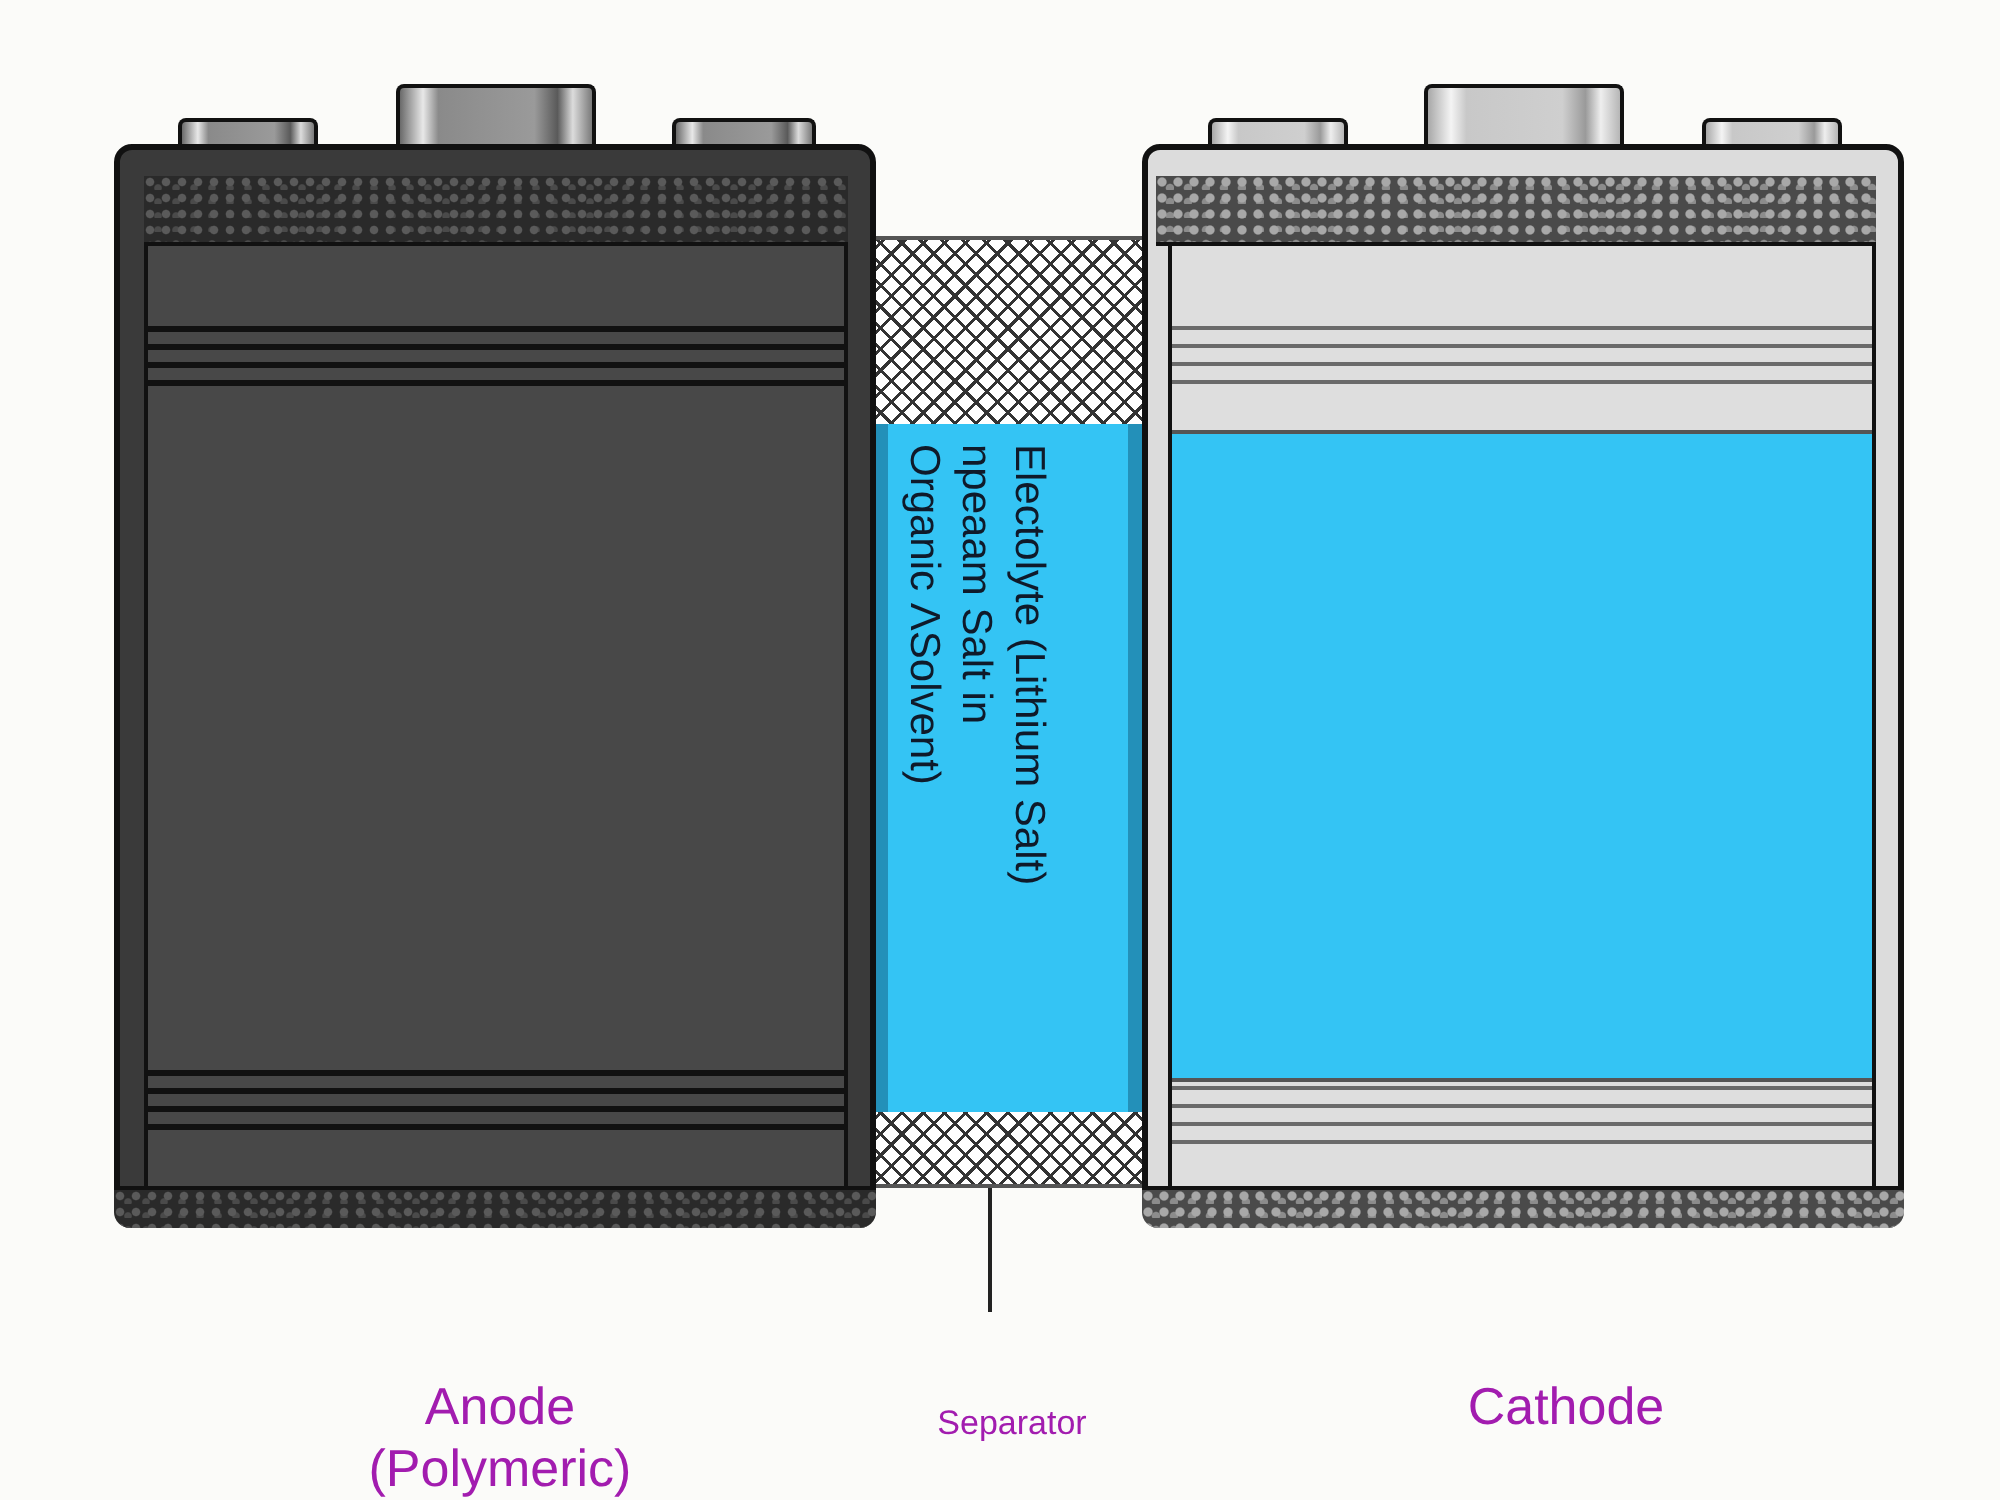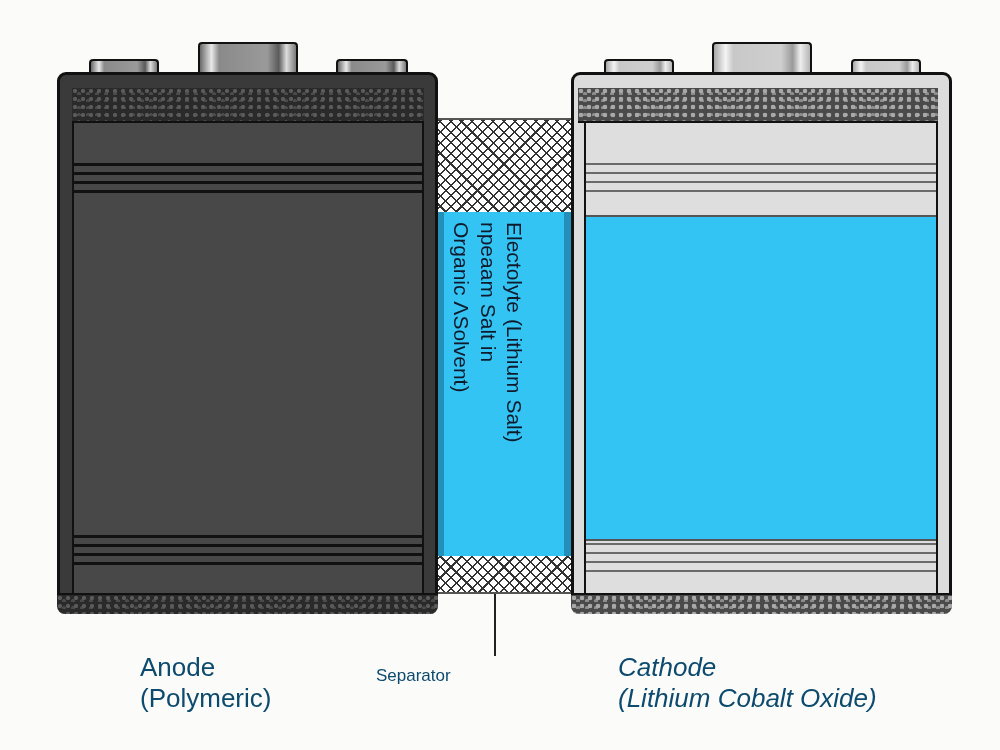--- a/index.html
+++ b/index.html
@@ -14,21 +14,21 @@
   .gravel-dark{background-color:#2a2a2a;background-image:radial-gradient(circle at 3px 3px,#5a5a5a 1.8px,transparent 2.4px),radial-gradient(circle at 7px 6px,#4a4a4a 1.6px,transparent 2.2px);background-size:8px 8px,9px 7px;}
   .gravel-light{background-color:#4a4a4a;background-image:radial-gradient(circle at 3px 3px,#a8a8a8 2px,transparent 2.6px),radial-gradient(circle at 7px 6px,#8c8c8c 1.8px,transparent 2.4px);background-size:8px 8px,9px 7px;}
   .mesh{background-color:#ffffff;background-image:
       repeating-linear-gradient(45deg,transparent 0 6px,#333 6px 7.5px),
       repeating-linear-gradient(-45deg,transparent 0 6px,#333 6px 7.5px);}
   .inner-dark{position:absolute;background:#484848;border:2px solid #111;box-sizing:border-box;}
   .inner-light{position:absolute;background:#dedede;border:2px solid #111;box-sizing:border-box;}
   .lines-dark div{height:3px;background:#111;margin-bottom:6px;}
   .lines-light div{height:2px;background:#6a6a6a;margin-bottom:7px;}
   .electrolyte{background:#34c4f4;}
-  .label{position:absolute;text-align:left;color:#0c4a6e;line-height:1.2;}
+  .label{position:absolute;text-align:center;color:#a21caf;line-height:1.2;margin-top:36px;}
   .vert-text{position:absolute;writing-mode:vertical-rl;font-size:21px;color:#0f1a2a;line-height:1.25;}
 </style>
 </head>
 <body>
 
 <div class="stud dark" style="left:89px;top:59px;width:70px;height:16px;"></div>
 <div class="stud dark" style="left:198px;top:42px;width:100px;height:33px;"></div>
 <div class="stud dark" style="left:336px;top:59px;width:72px;height:16px;"></div>
 
 <div class="stud light" style="left:604px;top:59px;width:70px;height:16px;"></div>
@@ -89,16 +89,15 @@
 
 <div class="label" style="left:140px;top:652px;width:220px;font-size:26px;">
   <div>Anode</div>
   <div>(Polymeric)</div>
 </div>
 
 <div class="label" style="left:376px;top:664px;width:260px;font-size:17px;line-height:1.45;">
   <div>Separator</div>
 </div>
 
-<div class="label" style="left:618px;top:652px;width:330px;font-size:26px;font-style:italic;">
+<div class="label" style="left:618px;top:652px;width:330px;font-size:26px;">
   <div>Cathode</div>
-  <div>(Lithium Cobalt Oxide)</div>
 </div>
 
 </body></html>

